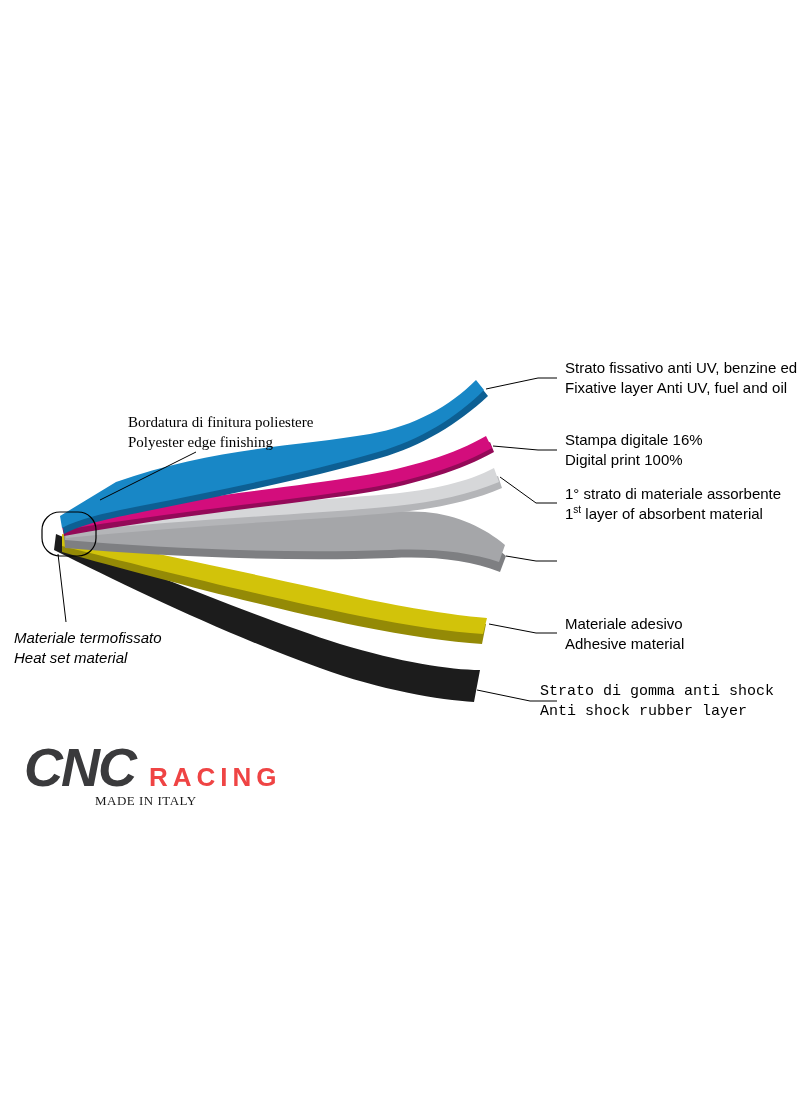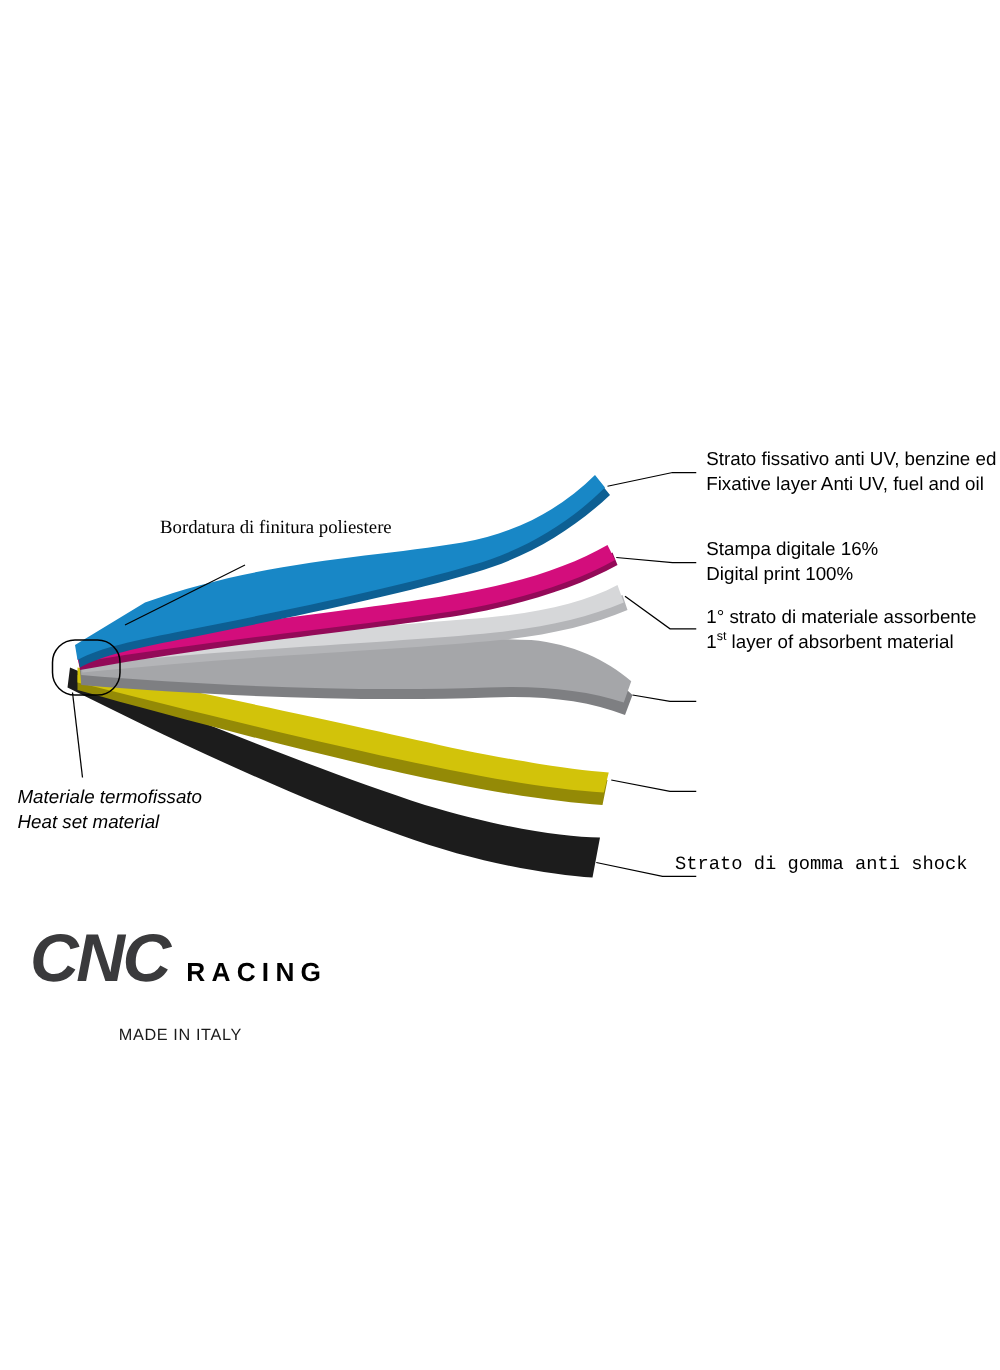--- a/index.html
+++ b/index.html
@@ -16,23 +16,23 @@
   .tip-outline{fill:none;stroke:#000;stroke-width:1.2;}
   .label{position:absolute;font-size:15px;line-height:20px;white-space:nowrap;}
   .label div{white-space:nowrap;}
   sup{font-size:10px;line-height:0;vertical-align:super;}
   .logo-row{position:absolute;left:24px;top:736px;display:flex;align-items:baseline;}
   .logo-cnc{
     font-size:54px;font-weight:bold;font-style:italic;
     letter-spacing:-2px;color:#3a3a3c;
   }
   .logo-racing{
-    font-size:21px;font-weight:bold;letter-spacing:5px;color:#000000;margin-left:14px;
+    font-size:26px;font-weight:bold;letter-spacing:5px;color:#ef4444;margin-left:14px;
   }
-  .logo-madein{position:absolute;left:95px;top:820px;font-size:13px;letter-spacing:0.5px;color:#1a1a1a;}
+  .logo-madein{position:absolute;left:95px;top:793px;font-size:13px;letter-spacing:0.5px;color:#1a1a1a;font-family:Liberation Serif, serif;}
 </style>
 </head>
 <body>
 
 <div class="page">
 
   <svg class="diagram-svg" viewBox="0 0 800 1096" aria-hidden="true">
 
     <path d="M 56,534 C 150,574 260,618 340,644 C 400,662 450,670 480,670 L 474,702
              C 440,700 380,690 320,668 C 230,636 130,588 54,550 Z" fill="#1c1c1c"></path>
@@ -70,20 +70,21 @@
     <polyline class="leader" points="506,556 536,561 557,561"></polyline>
     <polyline class="leader" points="489,624 536,633 557,633"></polyline>
     <polyline class="leader" points="477,690 530,701 557,701"></polyline>
 
     <polyline class="leader" points="196,452 100,500"></polyline>
     <polyline class="leader" points="58,554 66,622"></polyline>
   </svg>
 
   <div class="label" style="left:128px;top:412px;font-family:Liberation Serif, serif;">
     <div>Bordatura di finitura poliestere</div>
+    <div>Polyester edge finishing</div>
   </div>
 
   <div class="label" style="left:14px;top:628px;font-style:italic;">
     <div>Materiale termofissato</div>
     <div>Heat set material</div>
   </div>
 
   <div class="label" style="left:565px;top:358px;">
     <div>Strato fissativo anti UV, benzine ed oli</div>
     <div>Fixative layer Anti UV, fuel and oil</div>
@@ -93,23 +94,28 @@
     <div>Stampa digitale 16%</div>
     <div>Digital print 100%</div>
   </div>
 
   <div class="label" style="left:565px;top:484px;">
     <div>1° strato di materiale assorbente</div>
     <div><span>1</span><sup>st</sup><span> layer of absorbent material</span></div>
   </div>
 
 
+  <div class="label" style="left:565px;top:614px;">
+    <div>Materiale adesivo</div>
+    <div>Adhesive material</div>
+  </div>
 
   <div class="label" style="left:540px;top:682px;font-family:Liberation Mono, monospace;">
     <div>Strato di gomma anti shock</div>
+    <div>Anti shock rubber layer</div>
   </div>
 
   <div class="logo-row">
     <span class="logo-cnc">CNC</span>
     <span class="logo-racing">RACING</span>
   </div>
   <div class="logo-madein">MADE IN ITALY</div>
 
 </div>
 

